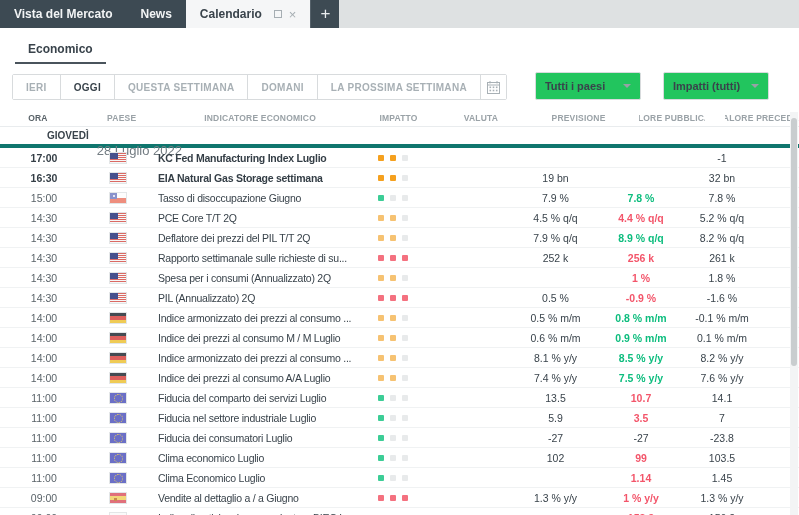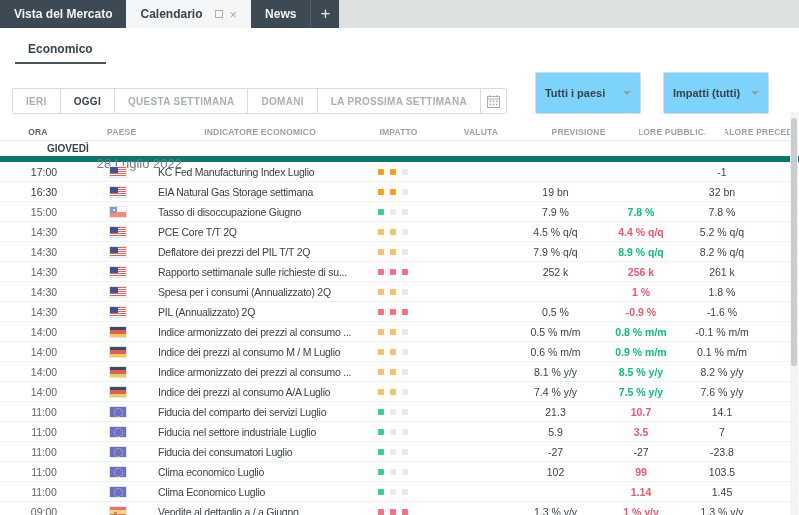--- a/index.html
+++ b/index.html
@@ -23,51 +23,51 @@
 
   
   .toolbar { display:flex; align-items:flex-end; margin:8px 0 0 12px; }
   .seg-group { display:flex; border:1px solid #D8DBDD; border-radius:2px; height:26px; }
   .seg-btn { display:flex; align-items:center; padding:0 13px; font-size:10px; font-weight:700;
              letter-spacing:.3px; color:#A8B0B5; border-right:1px solid #D8DBDD; cursor:pointer;
              background:#fff; white-space:nowrap; }
   .seg-btn:last-child { border-right:none; }
   .seg-btn.active { color:#39434B; }
   .seg-btn.icon-btn { padding:0 6px; }
-  .dropdown { display:flex; align-items:center; justify-content:space-between; width:106px; height:42px;
+  .dropdown { display:flex; align-items:center; justify-content:space-between; width:106px; height:28px;
               border:1px solid #D8DBDD; border-radius:2px; padding:0 9px; font-size:11px; font-weight:700;
-              color:#39434B; cursor:pointer; background:#7dd3fc; }
+              color:#39434B; cursor:pointer; background:#22c55e; }
   .dropdown.first { margin-left:28px; }
   .dropdown + .dropdown { margin-left:22px; }
   .dd-arrow { width:0; height:0; border-left:4px solid transparent; border-right:4px solid transparent;
               border-top:4px solid #98A1A6; }
 
   
   .table { margin-top:10px; font-size:10.5px; color:#39434B; }
   .trow { display:flex; align-items:center; height:20px; border-bottom:1px solid #F0F2F3; cursor:pointer; }
   .thead { height:17px; border-bottom:1px solid #E9ECEE; cursor:default;gap:20px; }
   .thead .cell { font-size:8.5px; font-weight:700; color:#9AA2A7; letter-spacing:.2px; }
-  .daterow { height:21px; border-bottom:6px solid #0f766e; cursor:default;text-align:center; }
+  .daterow { height:21px; border-bottom:4px solid #0f766e; cursor:default;text-align:center; }
   .daterow .day { font-size:10px; font-weight:700; color:#39434B; padding-left:47px; }
   .daterow .date { font-size:13px; color:#737C82; padding-left:8px;margin-top:30px; }
 
   .cell { display:flex; align-items:center; justify-content:center; overflow:hidden; white-space:nowrap; }
   .c-ora  { width:88px; }
   .c-paese{ width:60px; }
   .c-ind  { width:215px; justify-content:flex-start; padding-left:10px;
             letter-spacing:-.25px; text-overflow:ellipsis; display:block; line-height:20px; }
   .thead .c-ind { display:flex; justify-content:center; padding-left:0; line-height:normal; letter-spacing:.2px; }
   .c-imp  { width:60px; }
   .c-val  { width:85px; }
   .c-prev { width:95px; }
   .c-act  { width:76px; }
   .c-prec { width:86px; }
 
   .trow .c-ora { color:#5A6369; }
-  .trow.upcoming .c-ora, .trow.upcoming .c-ind { font-weight:400; color:#343E46; }
+  .trow.upcoming .c-ora, .trow.upcoming .c-ind { font-weight:700; color:#343E46; }
   .c-act.pos { color:#0DBD7E; font-weight:700; }
   .c-act.neg { color:#F3556A; font-weight:700; }
 
   
   .dots { display:flex; gap:6px; }
   .dot { width:6px; height:6px; border-radius:1px; background:#E8EAEB; }
   .dot.on-low    { background:#3CCD96; }
   .dot.on-high   { background:#F4717F; }
   .dot.on-medium { background:#F6C272; }
   .trow.upcoming .dot.on-medium { background:#F5A01E; }
@@ -96,27 +96,27 @@
 </style>
 </head>
 <body>
 
 <div class="app">
 
   <div class="tabbar">
     <div class="tab">
       <span>Vista del Mercato</span>
     </div>
+    <div class="tab">
+      <span>News</span>
+    </div>
     <div class="tab active">
       <span>Calendario</span>
       <span class="restore-icon"></span>
       <span class="close-icon">×</span>
-    </div>
-    <div class="tab">
-      <span>News</span>
     </div>
     <div class="tab plus">
       <span>+</span>
     </div>
   </div>
 
   <div class="subtabs">
     <span class="subtab">Economico</span>
   </div>
 
@@ -405,21 +405,21 @@
     </div>
     <div class="cell c-ind">Fiducia del comparto dei servizi Luglio</div>
     <div class="cell c-imp">
       <span class="dots">
         <span class="dot on-low"></span>
         <span class="dot"></span>
         <span class="dot"></span>
       </span>
     </div>
     <div class="cell c-val"></div>
-    <div class="cell c-prev">21.3</div>
+    <div class="cell c-prev">13.5</div>
     <div class="cell c-act neg">10.7</div>
     <div class="cell c-prec">14.1</div>
   </div>
 
   <div class="trow past">
     <div class="cell c-ora">11:00</div>
     <div class="cell c-paese">
       <span class="flag flag-eu"></span>
     </div>
     <div class="cell c-ind">Fiducia nel settore industriale Luglio</div>

